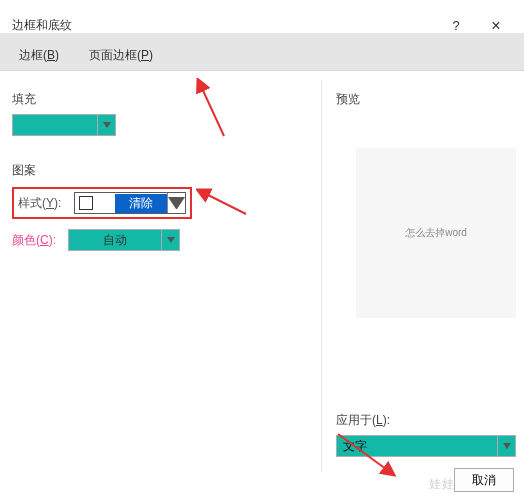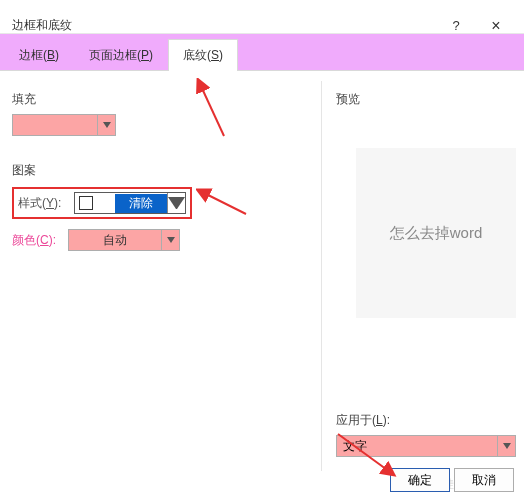--- a/index.html
+++ b/index.html
@@ -16,21 +16,21 @@
   display: flex;
   align-items: center;
   padding: 18px 8px 0 12px;
   border-bottom: 1px solid #e8e8e8;
 }
 .titlebar-title { flex: 1; font-size: 12px; color: #333; }
 .tbtn { width: 40px; height: 30px; display: flex; align-items: center; justify-content: center; color: #333; font-size: 13px; }
 .tabs {
   display: flex;
   padding: 4px 4px 0 4px;
-  background: #f0abfc;
+  background: #e5e5e5;
   border-bottom: 1px solid #d9d9d9;
 }
 .tab {
   padding: 7px 14px;
   font-size: 12px;
   color: #333;
   border: 1px solid transparent;
   border-bottom: none;
   position: relative;
   top: 1px;
@@ -46,42 +46,42 @@
   padding: 10px 8px 0 12px;
 }
 .left { width: 280px; padding-right: 14px; }
 .right { flex: 1; border-left: 1px solid #e5e5e5; padding-left: 14px; position: relative; margin-left: 40px; }
 .section-label { font-size: 12px; color: #444; margin: 10px 0 6px 0; }
 .combo {
   height: 22px;
   border: 1px solid #adadad;
   display: flex;
   align-items: center;
-  background: #fca5a5;
+  background: #14b8a6;
 }
 .combo .val { flex: 1; padding: 0 6px; font-size: 12px; }
 .combo .arrow { width: 18px; height: 100%; border-left: 1px solid #adadad; display:flex; align-items:center; justify-content:center; }
 .combo .arrow svg { width: 8px; height: 6px; }
 .fill-combo { width: 104px; margin-top: 6px; }
 .row { display: flex; align-items: center; gap: 6px; }
 .row-label { width: 50px; text-align: left; color: #555; }
 .redbox { border: 2px solid #e53030; padding: 3px 4px; margin: 2px 0 6px 0; display:inline-flex; align-items:center; gap:6px;}
 .style-combo { width: 112px; height: 22px; border:1px solid #5a5a5a; display:flex; align-items:center;}
 .style-combo .swatch { width:14px; height:14px; border:1px solid #333; background:#fff; margin:0 4px;}
 .style-combo .sel { flex:1; background:#0a63c9; color:#fff; font-size:12px; padding:1px 4px; text-align:center;margin-left:18px;}
 .style-combo .arrow { width:18px; height:100%; border-left:1px solid #888; display:flex; align-items:center; justify-content:center;}
 .color-combo { width:112px; }
 .color-combo .val{ text-align:center; color:#333; }
 .disabled-label { color:#ec4899; }
 .preview-box {
   width: 160px; height: 170px;
   background: #f6f6f6;
   margin: 40px 0 0 20px;
   display:flex; align-items:center; justify-content:center;
-  color:#888; font-size:15px;
+  color:#888; font-size:10px;
 }
 .apply-block { position:absolute; bottom: 14px; left:14px; right:0;}
 .apply-combo { width: 100%; margin-top:6px;}
 .footer {
   position: absolute;
   right: 10px; bottom: 8px;
   display: flex; gap: 4px;
 }
 .btn {
   min-width: 60px; height: 24px;
@@ -112,23 +112,20 @@
       <span style="font-size:16px">×</span>
     </div>
 </div>
 
 <div class="tabs">
   <div class="tab">
     <span>边框(<span class="u">B</span>)</span>
   </div>
   <div class="tab">
     <span>页面边框(<span class="u">P</span>)</span>
-  </div>
-  <div class="tab active">
-    <span>底纹(<span class="u">S</span>)</span>
   </div>
 </div>
 
 <div class="body">
   <div class="left">
     <div class="section-label">填充</div>
     <div class="combo fill-combo">
       <div class="val"></div>
       <div class="arrow">
         <svg viewBox="0 0 8 6">
@@ -181,23 +178,20 @@
             </svg>
         </div>
       </div>
     </div>
   </div>
 </div>
 
 <div class="watermark">娃娃工作室</div>
 
 <div class="footer">
-  <div class="btn primary">
-      <span>确定</span>
-    </div>
   <div class="btn">
       <span>取消</span>
     </div>
 </div>
 
 <svg class="arrow-svg" style="left:192px; top:78px;" width="42" height="62">
   <defs>
       <marker id="ah1" markerWidth="8" markerHeight="8" refX="4" refY="4" orient="auto">
         <path d="M0 0 L8 4 L0 8 Z" fill="#e53030"></path>
       </marker>

